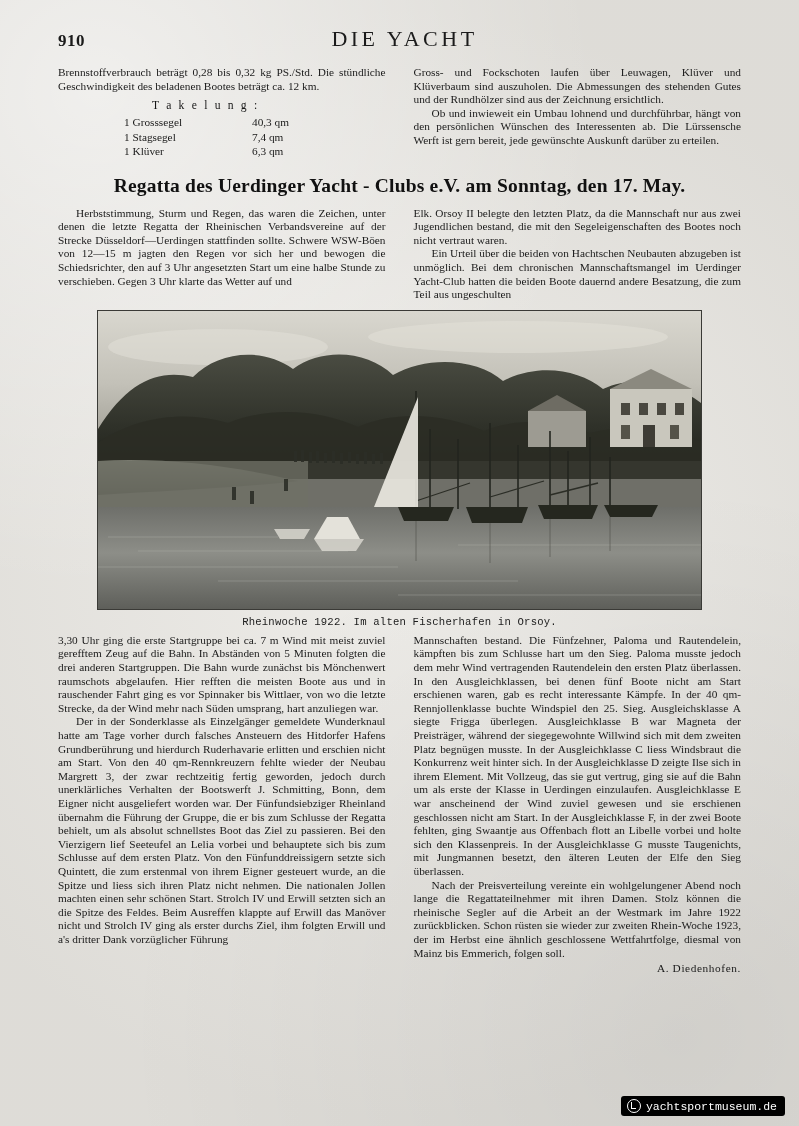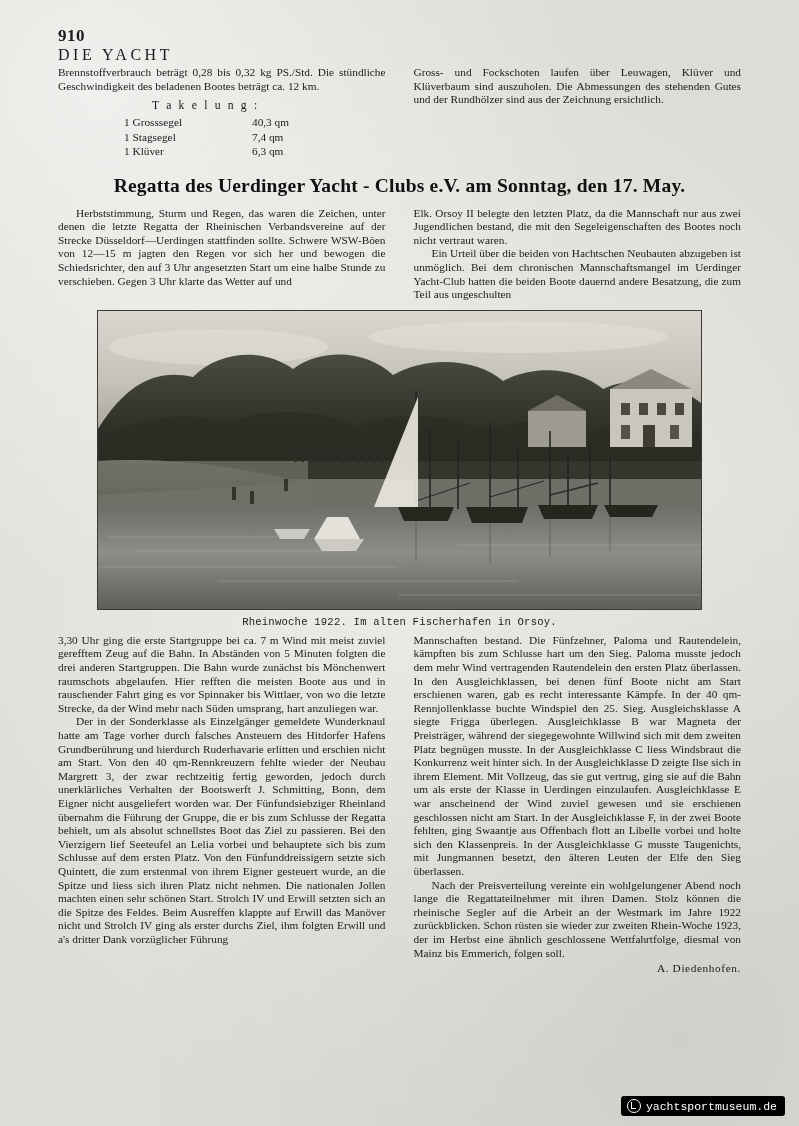--- a/index.html
+++ b/index.html
@@ -35,34 +35,33 @@
     z-index: 1;
     padding: 22px 58px 10px 58px;
   }
 
   
   .pg-header {
     display: flex;
     align-items: baseline;
     margin: 4px 0 14px 0;
     height: 26px;
-    flex-direction: column;
   }
   .folio {
     font-family: "Liberation Serif", serif;
     font-size: 17px;
     font-weight: bold;
     letter-spacing: 0.5px;
     color: #1b1b1b;
     width: 120px;
   }
   .journal-title {
     flex: 1;
     text-align: center;
-    font-size: 16px;
+    font-size: 22px;
     letter-spacing: 3.5px;
     color: #1b1b1b;
     font-family: "Liberation Serif", serif;
     margin-right: 110px;
   }
 
   
   .cols {
     display: flex;
     gap: 28px;
@@ -205,20 +204,21 @@
             <div class="rig-val">7,4 qm</div>
           </div>
           <div class="rig-row">
             <div class="rig-name">1 Klüver</div>
             <div class="rig-val">6,3 qm</div>
           </div>
         </div>
       </div>
       <div class="col">
         <p class="body noindent">Gross- und Fockschoten laufen über Leuwagen, Klüver und Klüverbaum sind auszuholen. Die Abmessungen des stehenden Gutes und der Rundhölzer sind aus der Zeichnung ersichtlich.</p>
+        <p class="body">Ob und inwieweit ein Umbau lohnend und durchführbar, hängt von den persönlichen Wünschen des Interessenten ab. Die Lürssensche Werft ist gern bereit, jede gewünschte Auskunft darüber zu erteilen.</p>
       </div>
     </div>
 
     <h1 class="headline">Regatta des Uerdinger Yacht - Clubs e.V. am Sonntag, den 17. May.</h1>
 
     <div class="cols">
       <div class="col">
         <p class="body">Herbststimmung, Sturm und Regen, das waren die Zeichen, unter denen die letzte Regatta der Rheinischen Verbandsvereine auf der Strecke Düsseldorf—Uerdingen stattfinden sollte. Schwere WSW-Böen von 12—15 m jagten den Regen vor sich her und bewogen die Schiedsrichter, den auf 3 Uhr angesetzten Start um eine halbe Stunde zu verschieben. Gegen 3 Uhr klarte das Wetter auf und</p>
       </div>
       <div class="col">

